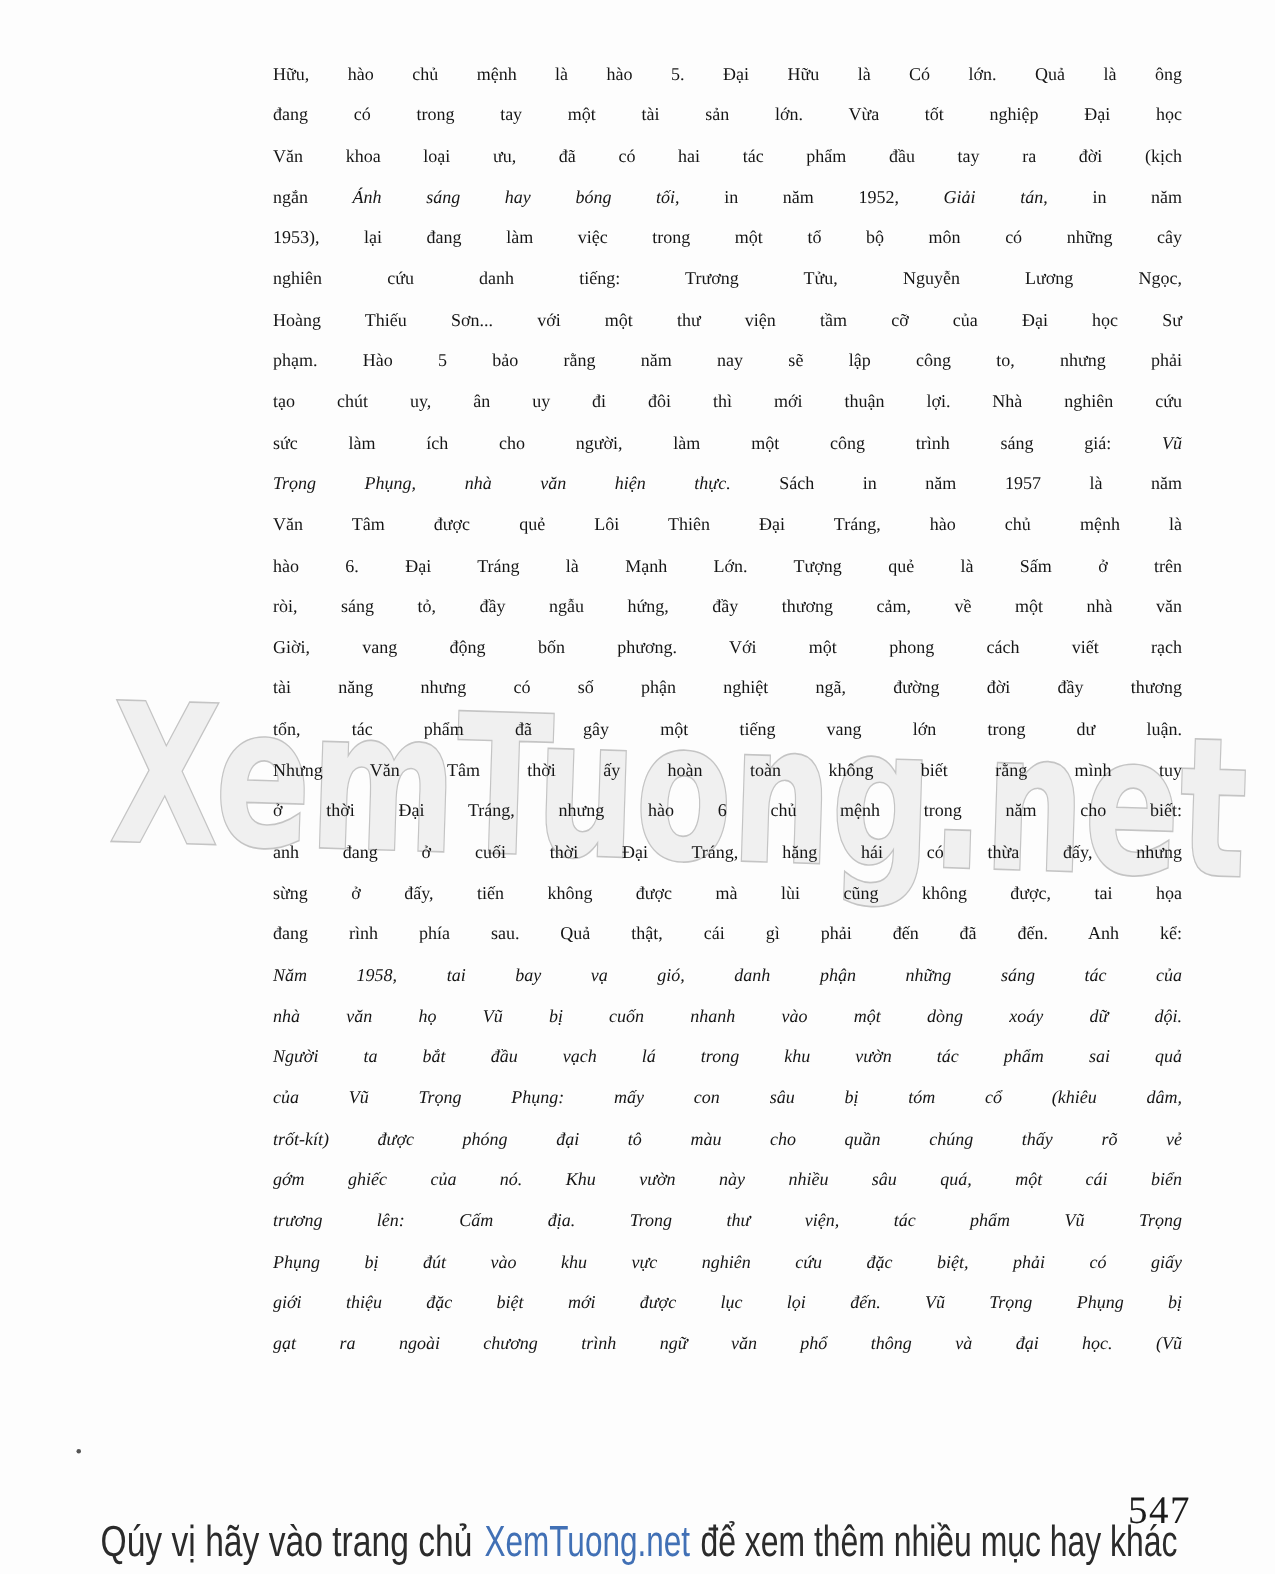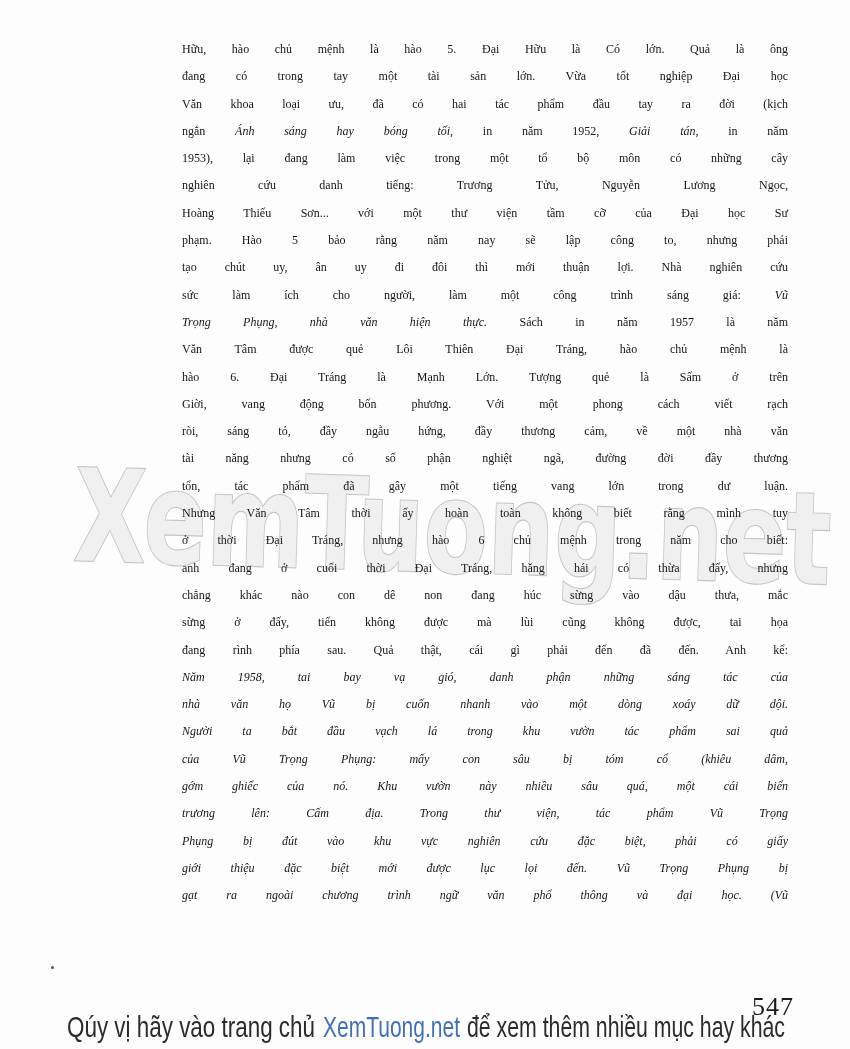--- a/index.html
+++ b/index.html
@@ -91,34 +91,34 @@
       <div class="line"><span>ngắn </span><span class="it">Ánh sáng hay bóng tối</span><span>, in năm 1952, </span><span class="it">Giải tán</span><span>, in năm</span></div>
       <div class="line"><span>1953), lại đang làm việc trong một tổ bộ môn có những cây</span></div>
       <div class="line"><span>nghiên cứu danh tiếng: Trương Tửu, Nguyễn Lương Ngọc,</span></div>
       <div class="line"><span>Hoàng Thiếu Sơn... với một thư viện tầm cỡ của Đại học Sư</span></div>
       <div class="line"><span>phạm. Hào 5 bảo rằng năm nay sẽ lập công to, nhưng phải</span></div>
       <div class="line"><span>tạo chút uy, ân uy đi đôi thì mới thuận lợi. Nhà nghiên cứu</span></div>
       <div class="line"><span>sức làm ích cho người, làm một công trình sáng giá: </span><span class="it">Vũ</span></div>
       <div class="line"><span class="it">Trọng Phụng, nhà văn hiện thực.</span><span> Sách in năm 1957 là năm</span></div>
       <div class="line"><span>Văn Tâm được quẻ Lôi Thiên Đại Tráng, hào chủ mệnh là</span></div>
       <div class="line"><span>hào 6. Đại Tráng là Mạnh Lớn. Tượng quẻ là Sấm ở trên</span></div>
+      <div class="line"><span>ròi, sáng tỏ, đầy ngẫu hứng, đầy thương cảm, về một nhà văn</span></div>
       <div class="line"><span>Giời, vang động bốn phương. Với một phong cách viết rạch</span></div>
-      <div class="line"><span>ròi, sáng tỏ, đầy ngẫu hứng, đầy thương cảm, về một nhà văn</span></div>
       <div class="line"><span>tài năng nhưng có số phận nghiệt ngã, đường đời đầy thương</span></div>
       <div class="line"><span>tổn, tác phẩm đã gây một tiếng vang lớn trong dư luận.</span></div>
       <div class="line"><span>Nhưng Văn Tâm thời ấy hoàn toàn không biết rằng mình tuy</span></div>
       <div class="line"><span>ở thời Đại Tráng, nhưng hào 6 chủ mệnh trong năm cho biết:</span></div>
       <div class="line"><span>anh đang ở cuối thời Đại Tráng, hăng hái có thừa đấy, nhưng</span></div>
-      <div class="line"><span>chẳng khác nào con dê non đang húc sừng vào dậu thưa, mắc</span></div>
       <div class="line"><span>sừng ở đấy, tiến không được mà lùi cũng không được, tai họa</span></div>
       <div class="line"><span>đang rình phía sau. Quả thật, cái gì phải đến đã đến. Anh kể:</span></div>
       <div class="line"><span class="it">Năm 1958, tai bay vạ gió, danh phận những sáng tác của</span></div>
       <div class="line"><span class="it">nhà văn họ Vũ bị cuốn nhanh vào một dòng xoáy dữ dội.</span></div>
       <div class="line"><span class="it">Người ta bắt đầu vạch lá trong khu vườn tác phẩm sai quả</span></div>
       <div class="line"><span class="it">của Vũ Trọng Phụng: mấy con sâu bị tóm cổ (khiêu dâm,</span></div>
+      <div class="line"><span class="it">trốt-kít) được phóng đại tô màu cho quần chúng thấy rõ vẻ</span></div>
       <div class="line"><span class="it">gớm ghiếc của nó. Khu vườn này nhiều sâu quá, một cái biển</span></div>
       <div class="line"><span class="it">trương lên: Cấm địa. Trong thư viện, tác phẩm Vũ Trọng</span></div>
       <div class="line"><span class="it">Phụng bị đút vào khu vực nghiên cứu đặc biệt, phải có giấy</span></div>
       <div class="line"><span class="it">giới thiệu đặc biệt mới được lục lọi đến. Vũ Trọng Phụng bị</span></div>
       <div class="line"><span class="it">gạt ra ngoài chương trình ngữ văn phổ thông và đại học. (Vũ</span></div>
     </div>
 
   <div class="ink-dot"></div>
 
   <div class="page-number">547</div>

